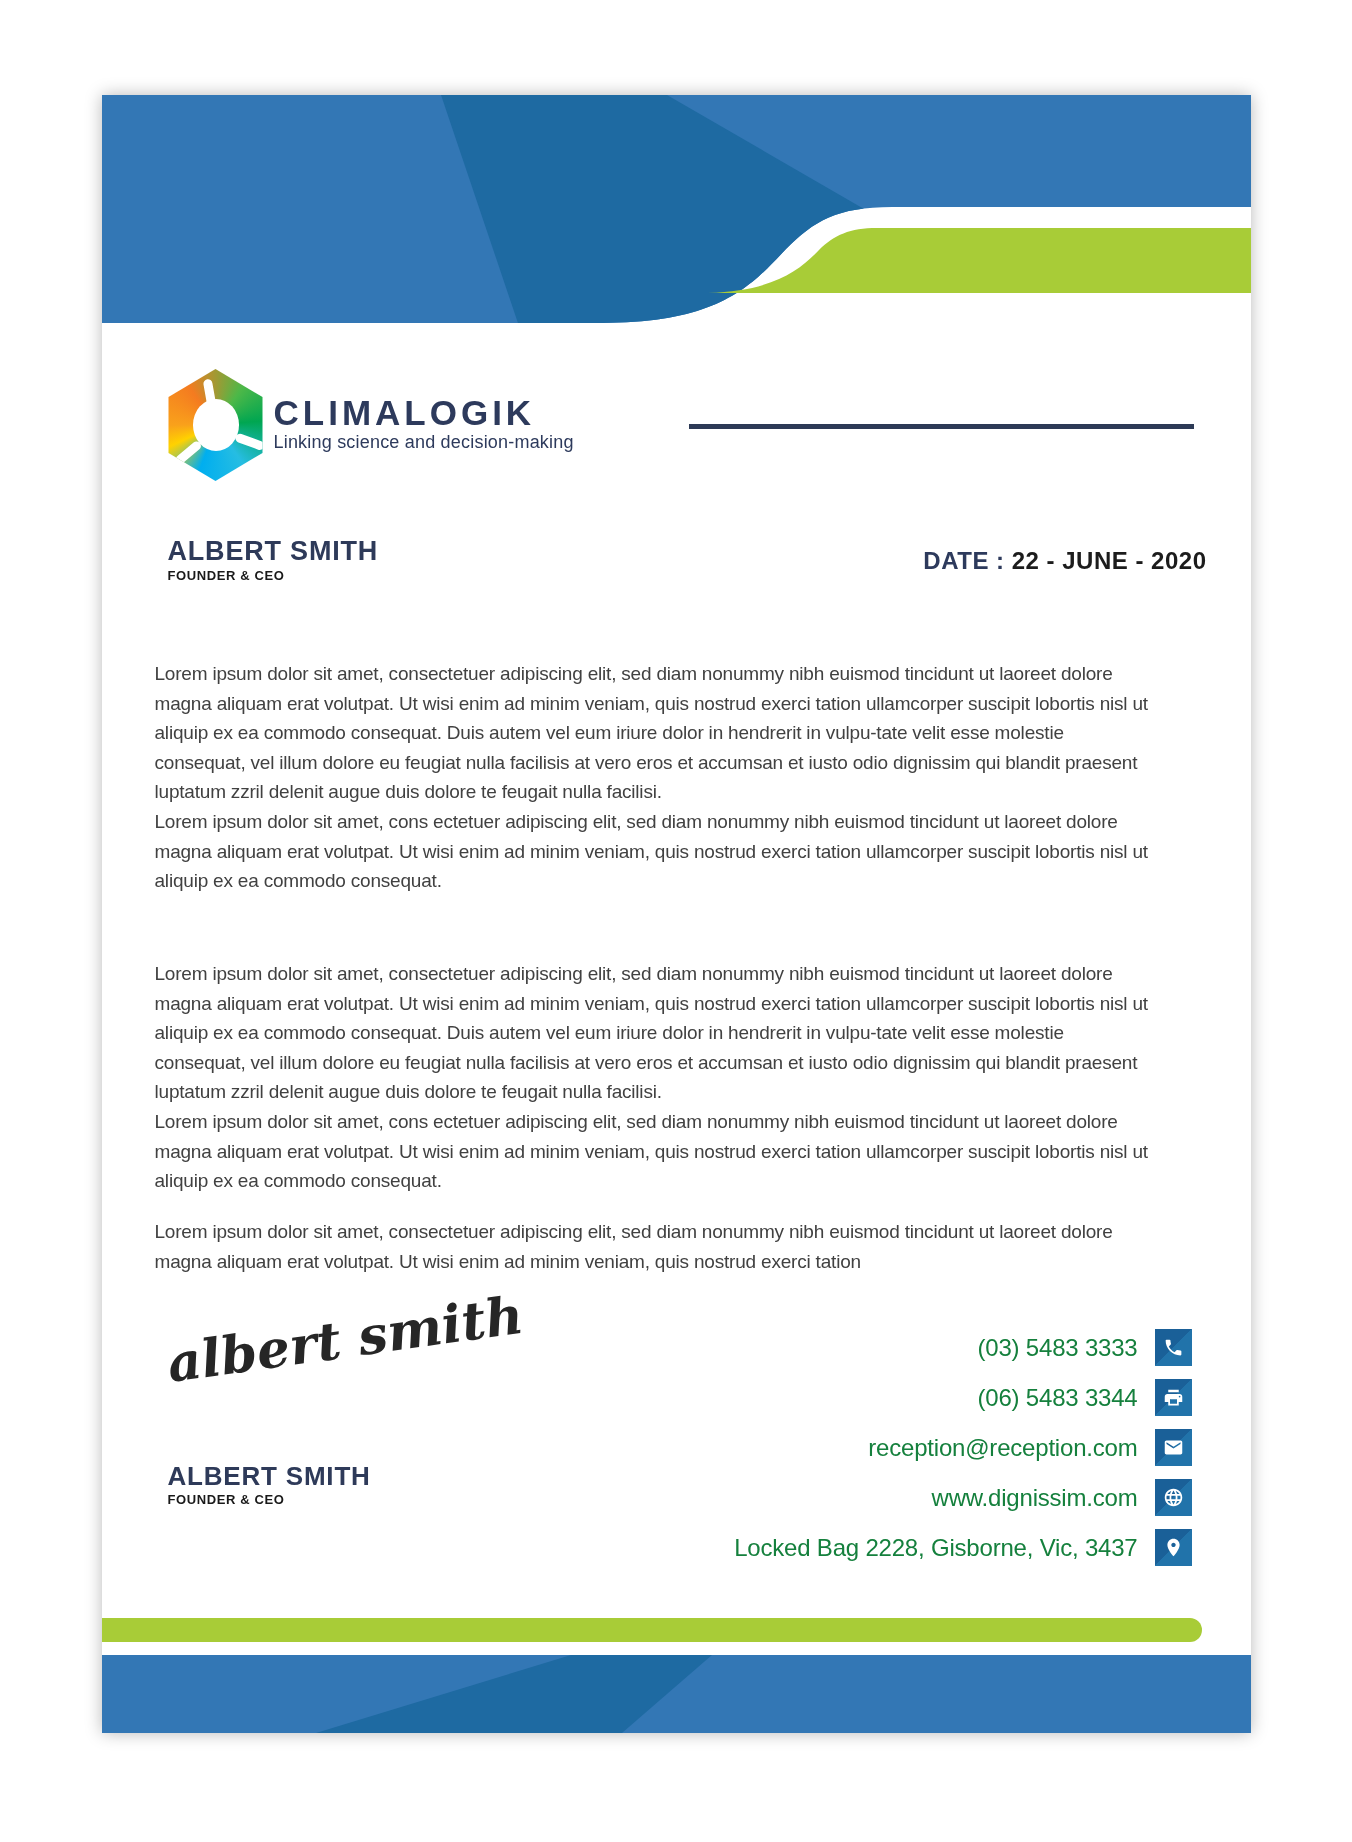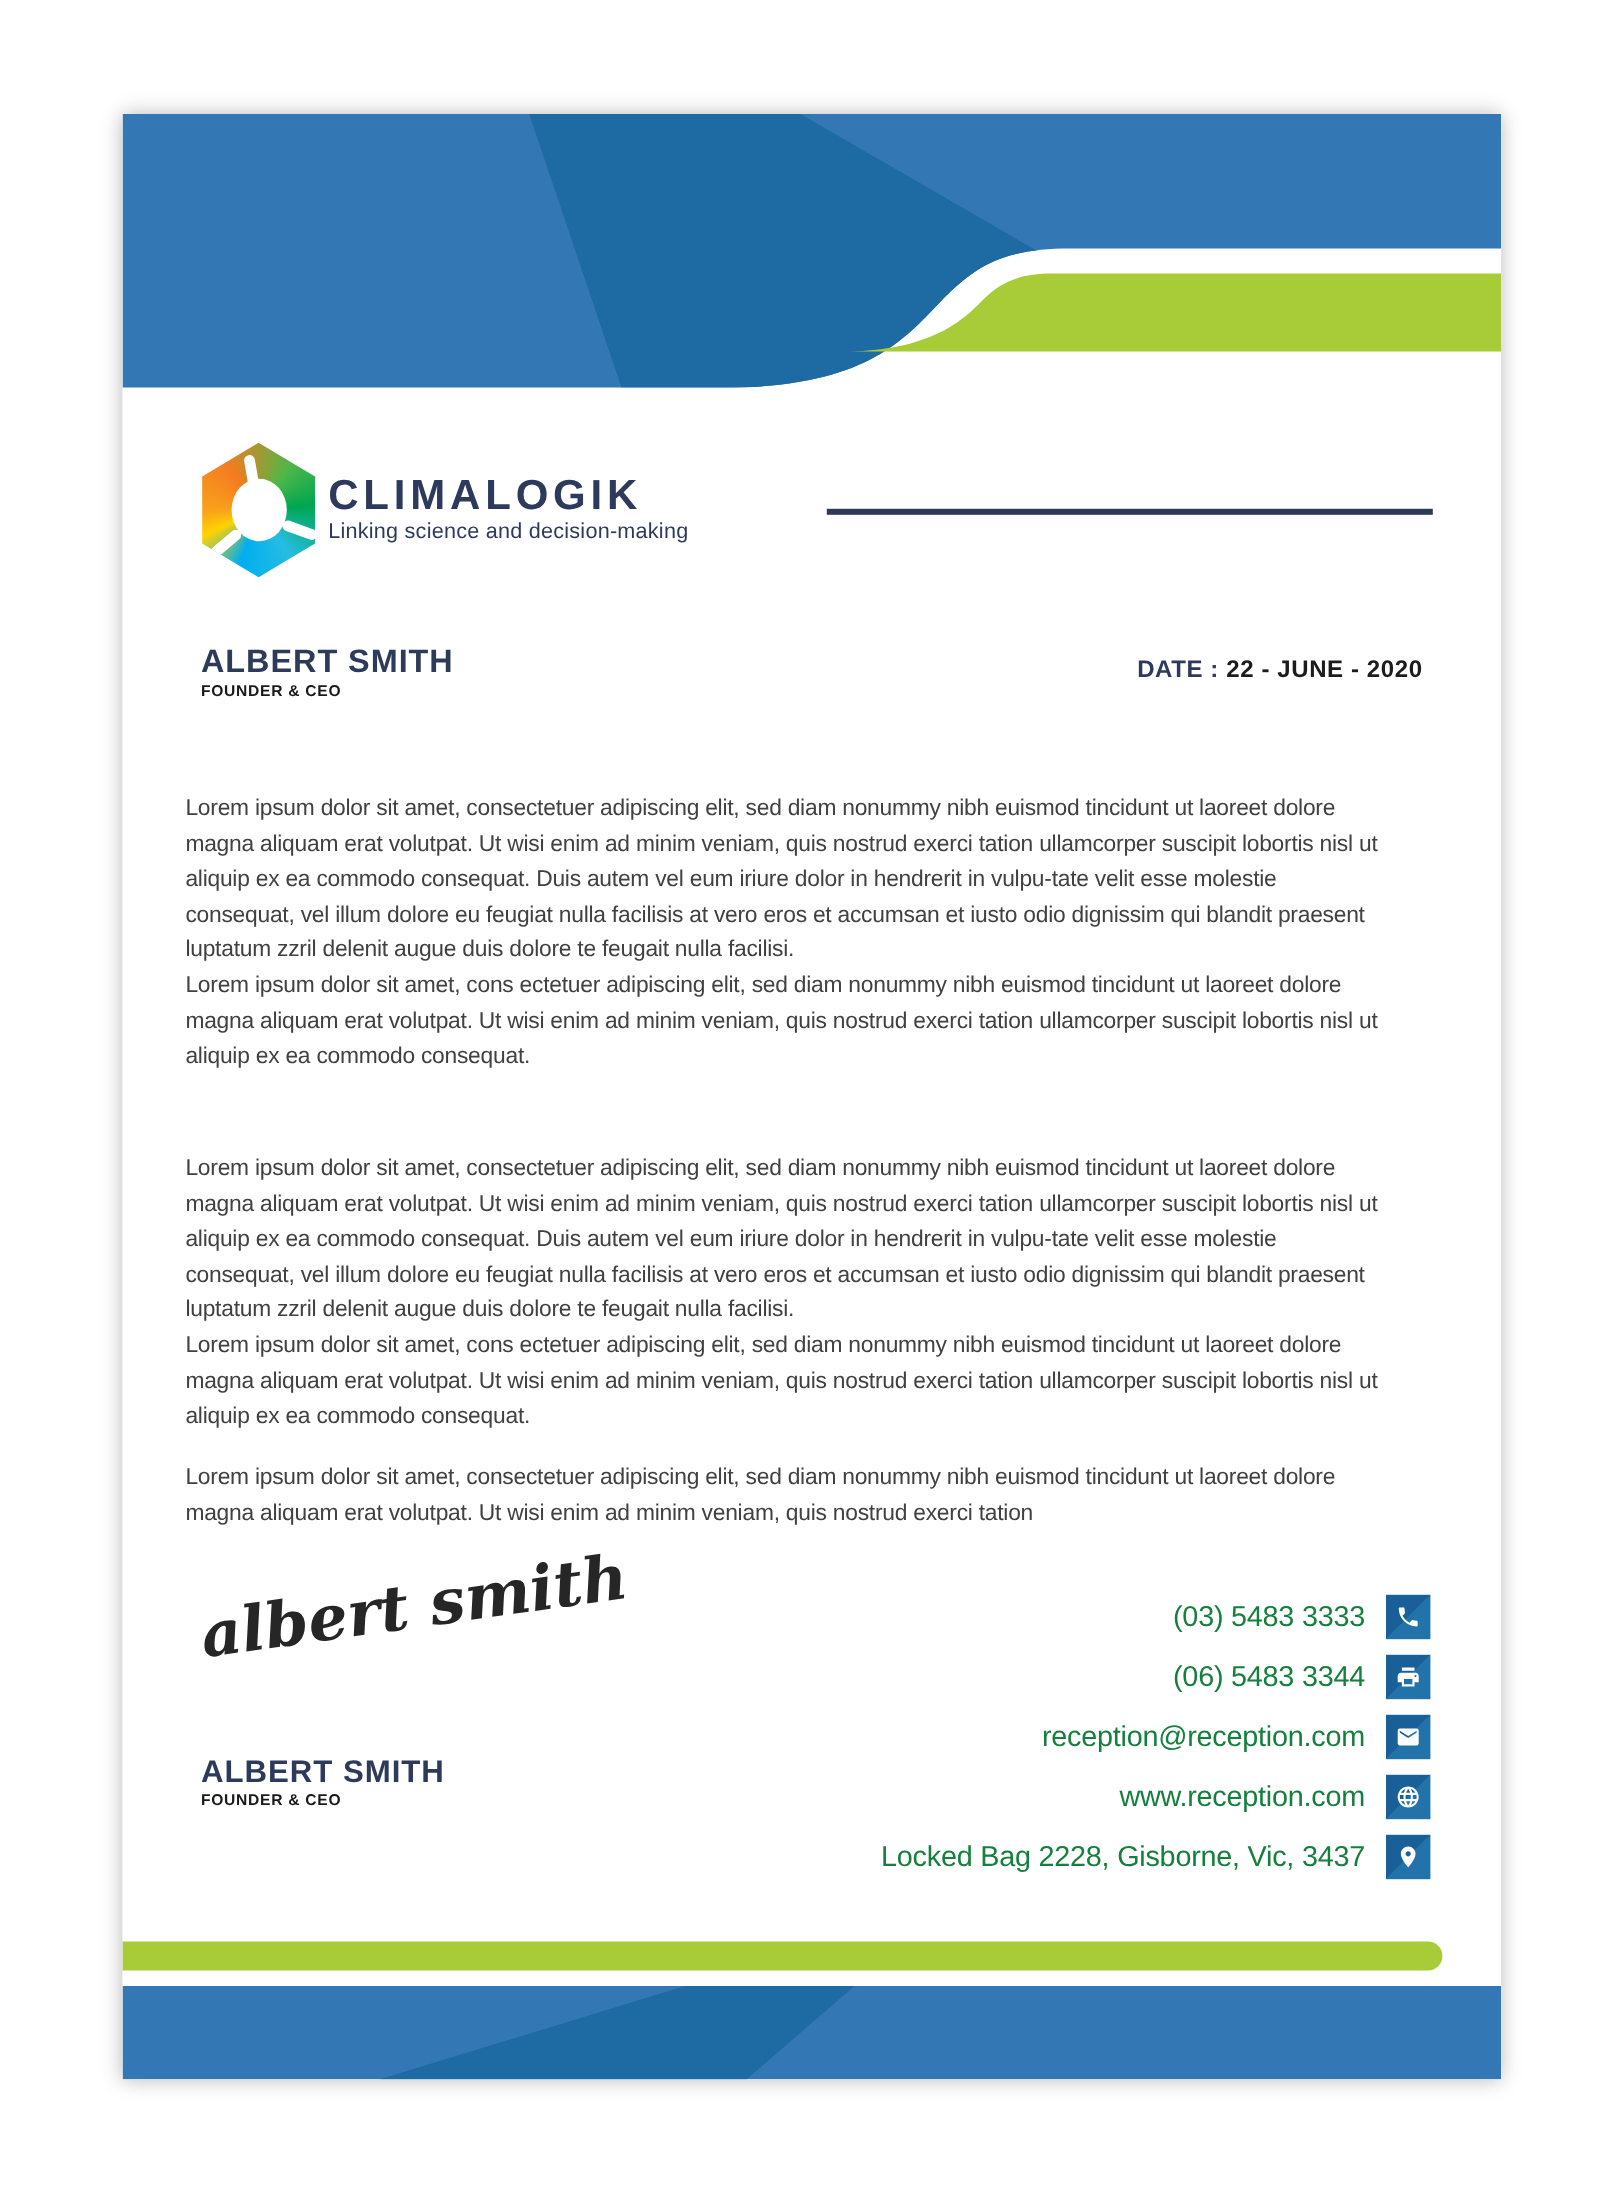--- a/index.html
+++ b/index.html
@@ -36,21 +36,21 @@
     font-size:35px;font-weight:bold;color:#2d3a5c;letter-spacing:4px;line-height:1;
   }
   .brand-tagline{
     font-size:18px;color:#2d3a5c;letter-spacing:.2px;margin-top:3px;line-height:1.1;
   }
   .rule{position:absolute;left:587px;top:329px;width:505px;height:5px;background:#2d3a56;}
   
   .sender{position:absolute;left:66px;top:443px;}
   .sender .nm{font-size:27px;font-weight:bold;color:#2e3a59;letter-spacing:.8px;line-height:1;}
   .sender .tt{font-size:13px;font-weight:bold;color:#191919;letter-spacing:.6px;margin-top:4px;line-height:1;}
-  .date{position:absolute;top:452px;right:65px;font-size:20px;font-weight:bold;letter-spacing:.5px;}
+  .date{position:absolute;top:452px;right:44px;font-size:24px;font-weight:bold;letter-spacing:.5px;}
   .date .lbl{color:#2d3a5c;}
   .date .val{color:#1c1c1c;}
   
   .para{
     position:absolute;left:52px;width:1005px;margin:1px;
     font-size:19px;line-height:29.5px;color:#414141;letter-spacing:-0.2px;
   }
   .p1{top:563px;} .p2{top:711px;} .p3{top:863px;} .p4{top:1011px;} .p5{top:1121px;}
   
   .sig{
@@ -149,21 +149,21 @@
     </div>
     <div class="c-row">
       <span class="c-text">reception@reception.com</span>
       <span class="c-icon">
         <svg viewBox="0 0 24 24">
             <path d="M20 4H4c-1.1 0-1.99.9-1.99 2L2 18c0 1.1.9 2 2 2h16c1.1 0 2-.9 2-2V6c0-1.1-.9-2-2-2zm0 4l-8 5-8-5V6l8 5 8-5v2z"></path>
           </svg>
       </span>
     </div>
     <div class="c-row">
-      <span class="c-text">www.reception.com</span>
+      <span class="c-text">www.dignissim.com</span>
       <span class="c-icon">
         <svg viewBox="0 0 24 24">
             <path d="M11.99 2C6.47 2 2 6.48 2 12s4.47 10 9.99 10C17.52 22 22 17.52 22 12S17.52 2 11.99 2zm6.93 6h-2.95c-.32-1.25-.78-2.45-1.38-3.56 1.84.63 3.37 1.91 4.33 3.56zM12 4.04c.83 1.2 1.48 2.53 1.91 3.96h-3.82c.43-1.43 1.08-2.76 1.91-3.96zM4.26 14C4.1 13.36 4 12.69 4 12s.1-1.36.26-2h3.38c-.08.66-.14 1.32-.14 2 0 .68.06 1.34.14 2H4.26zm.82 2h2.95c.32 1.25.78 2.45 1.38 3.56-1.84-.63-3.37-1.9-4.33-3.56zm2.95-8H5.08c.96-1.66 2.49-2.93 4.33-3.56C8.81 5.55 8.35 6.75 8.03 8zM12 19.96c-.83-1.2-1.48-2.53-1.91-3.96h3.82c-.43 1.43-1.08 2.76-1.91 3.96zM14.34 14H9.66c-.09-.66-.16-1.32-.16-2 0-.68.07-1.35.16-2h4.68c.09.65.16 1.32.16 2 0 .68-.07 1.34-.16 2zm.25 5.56c.6-1.11 1.06-2.31 1.38-3.56h2.95c-.96 1.65-2.49 2.93-4.33 3.56zM16.36 14c.08-.66.14-1.32.14-2 0-.68-.06-1.34-.14-2h3.38c.16.64.26 1.31.26 2s-.1 1.36-.26 2h-3.38z"></path>
           </svg>
       </span>
     </div>
     <div class="c-row">
       <span class="c-text">Locked Bag 2228, Gisborne, Vic, 3437</span>
       <span class="c-icon">
         <svg viewBox="0 0 24 24">

